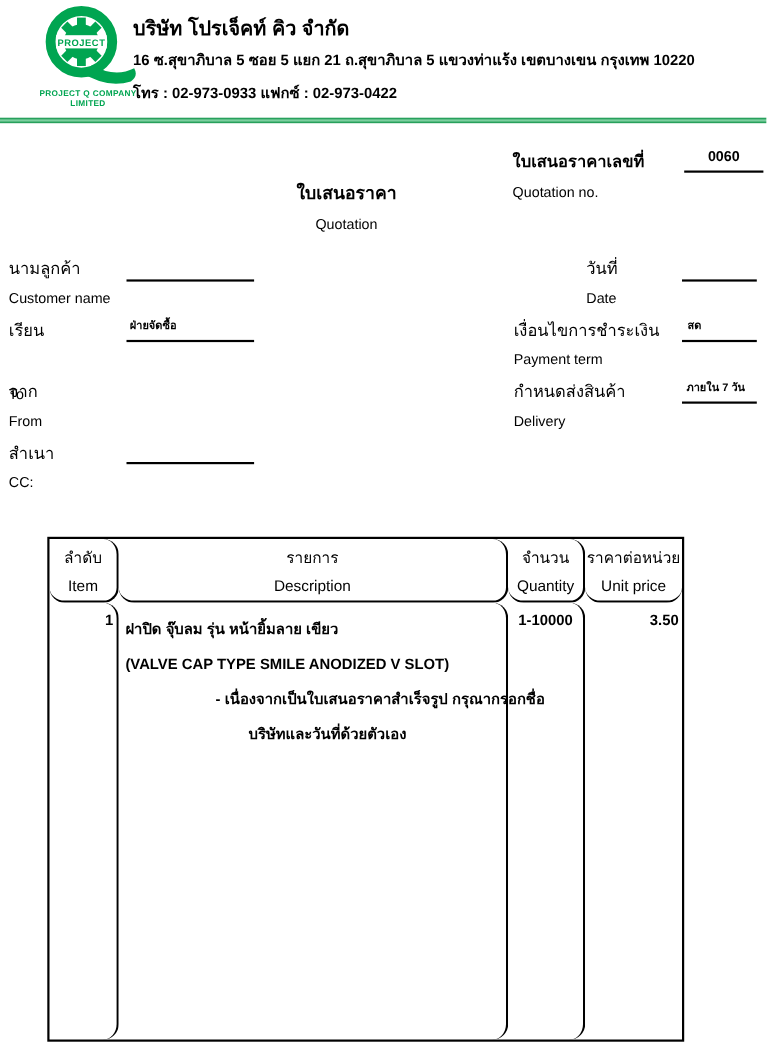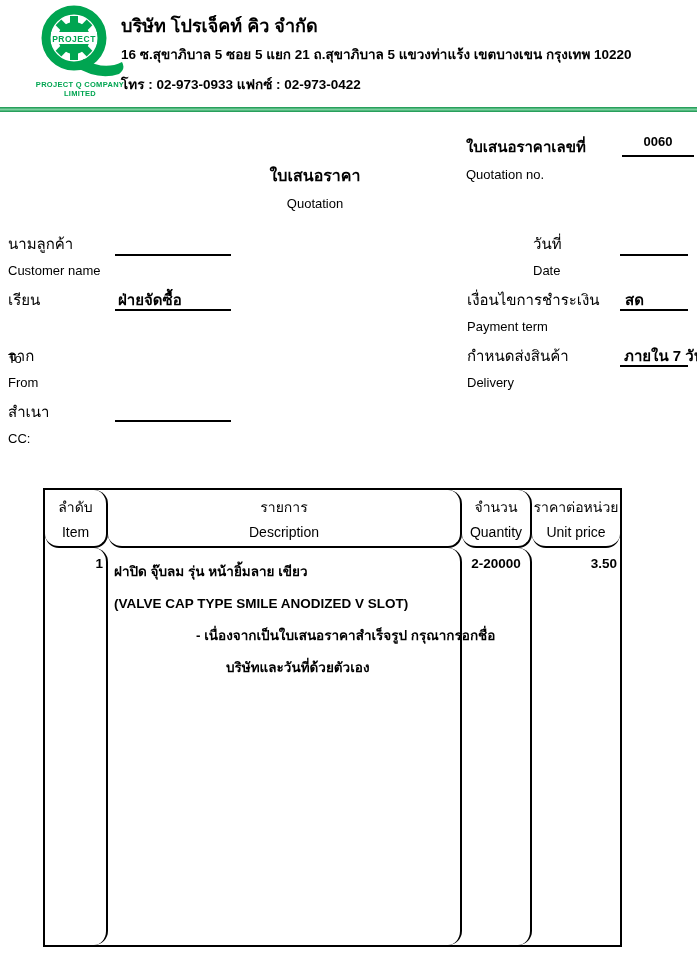--- a/index.html
+++ b/index.html
@@ -47,21 +47,21 @@
 
   
   .doc-title-th{left:215px;top:163px;width:200px;text-align:center;font-size:16px;font-weight:bold;}
   .doc-title-en{left:215px;top:196px;width:200px;text-align:center;font-size:13px;}
 
   
   .lbl-th{font-size:15px;}
   .lbl-en{font-size:13px;}
   .fill-line{
     border-bottom:2px solid var(--ink);
-    height:23px;font-size:15px;font-weight:bold;white-space:nowrap;
+    height:23px;font-size:10px;font-weight:bold;white-space:nowrap;
   }
 
   
   .quote-table{
     left:43px;top:488px;width:579px;height:459px;
     border:2px solid var(--ink);
     display:grid;
     grid-template-columns:63px 354px 70px 1fr;
     grid-template-rows:58px 1fr;
   }
@@ -170,17 +170,17 @@
       <span>Unit price</span>
     </div>
 
     <div class="cell body item">1</div>
     <div class="cell body">
       <div class="desc-line">ฝาปิด จุ๊บลม รุ่น หน้ายิ้มลาย เขียว</div>
       <div class="desc-line">(VALVE CAP TYPE SMILE ANODIZED V SLOT)</div>
       <div class="desc-line ind1">- เนื่องจากเป็นใบเสนอราคาสำเร็จรูป กรุณากรอกชื่อ</div>
       <div class="desc-line ind2">บริษัทและวันที่ด้วยตัวเอง</div>
     </div>
-    <div class="cell body qty">2-20000</div>
+    <div class="cell body qty">1-10000</div>
     <div class="cell body price last">3.50</div>
   </div>
 
 </div>
 
 </body></html>

